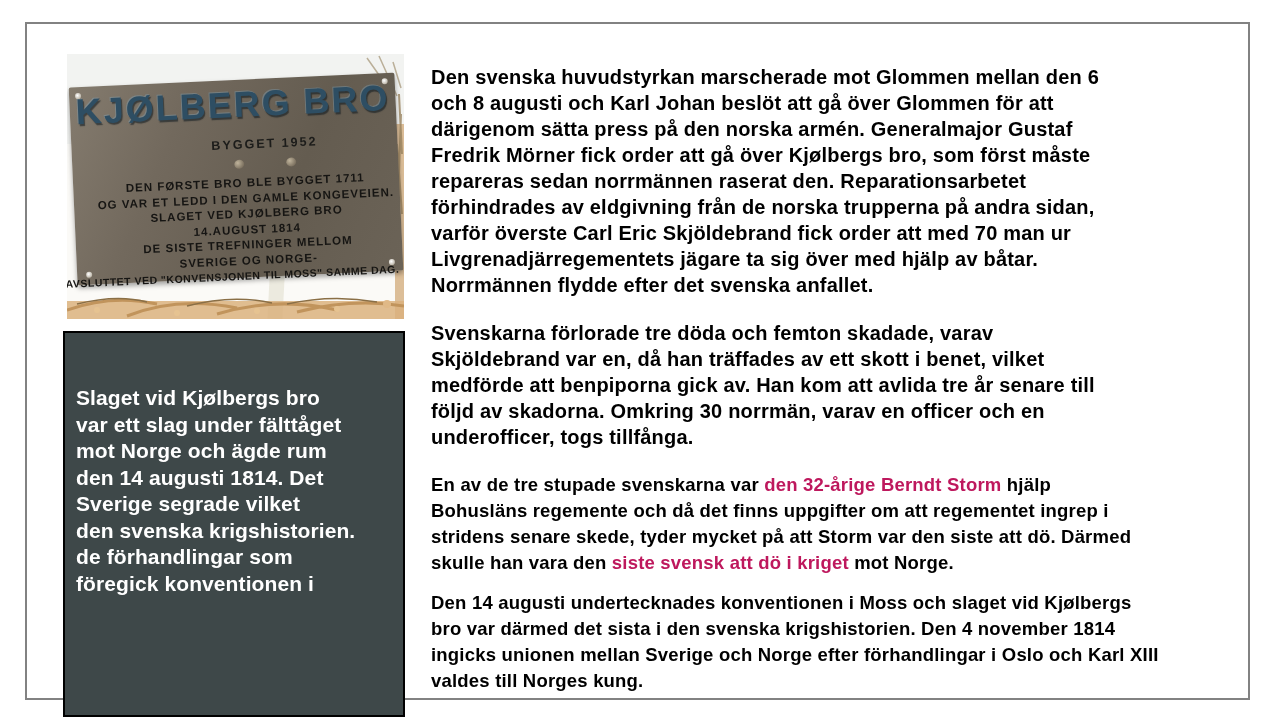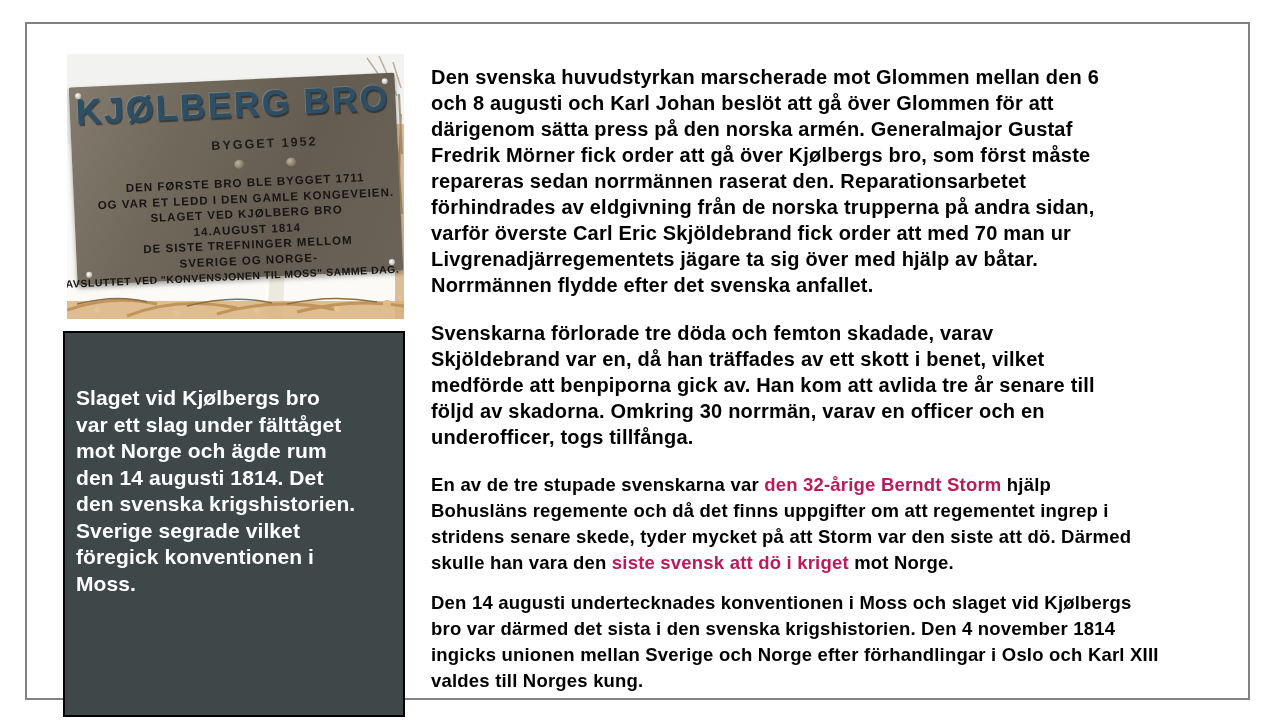--- a/index.html
+++ b/index.html
@@ -100,24 +100,24 @@
         <div class="plaque-line wide">AVSLUTTET VED "KONVENSJONEN TIL MOSS" SAMME DAG.</div>
       </div>
     </div>
   </div>
 
   <div class="summary">
     <div class="s-line">Slaget vid Kjølbergs bro</div>
     <div class="s-line">var ett slag under fälttåget</div>
     <div class="s-line">mot Norge och ägde rum</div>
     <div class="s-line">den 14 augusti 1814. Det</div>
+    <div class="s-line">Sverige segrade vilket</div>
     <div class="s-line">den svenska krigshistorien.</div>
-    <div class="s-line">Sverige segrade vilket</div>
+    <div class="s-line">de förhandlingar som</div>
     <div class="s-line">föregick konventionen i</div>
-    <div class="s-line">Moss.</div>
   </div>
 
   <div class="content">
 
     <div class="para">
       <div class="line">Den svenska huvudstyrkan marscherade mot Glommen mellan den 6</div>
       <div class="line">och 8 augusti och Karl Johan beslöt att gå över Glommen för att</div>
       <div class="line">därigenom sätta press på den norska armén. Generalmajor Gustaf</div>
       <div class="line">Fredrik Mörner fick order att gå över Kjølbergs bro, som först måste</div>
       <div class="line">repareras sedan norrmännen raserat den. Reparationsarbetet</div>

